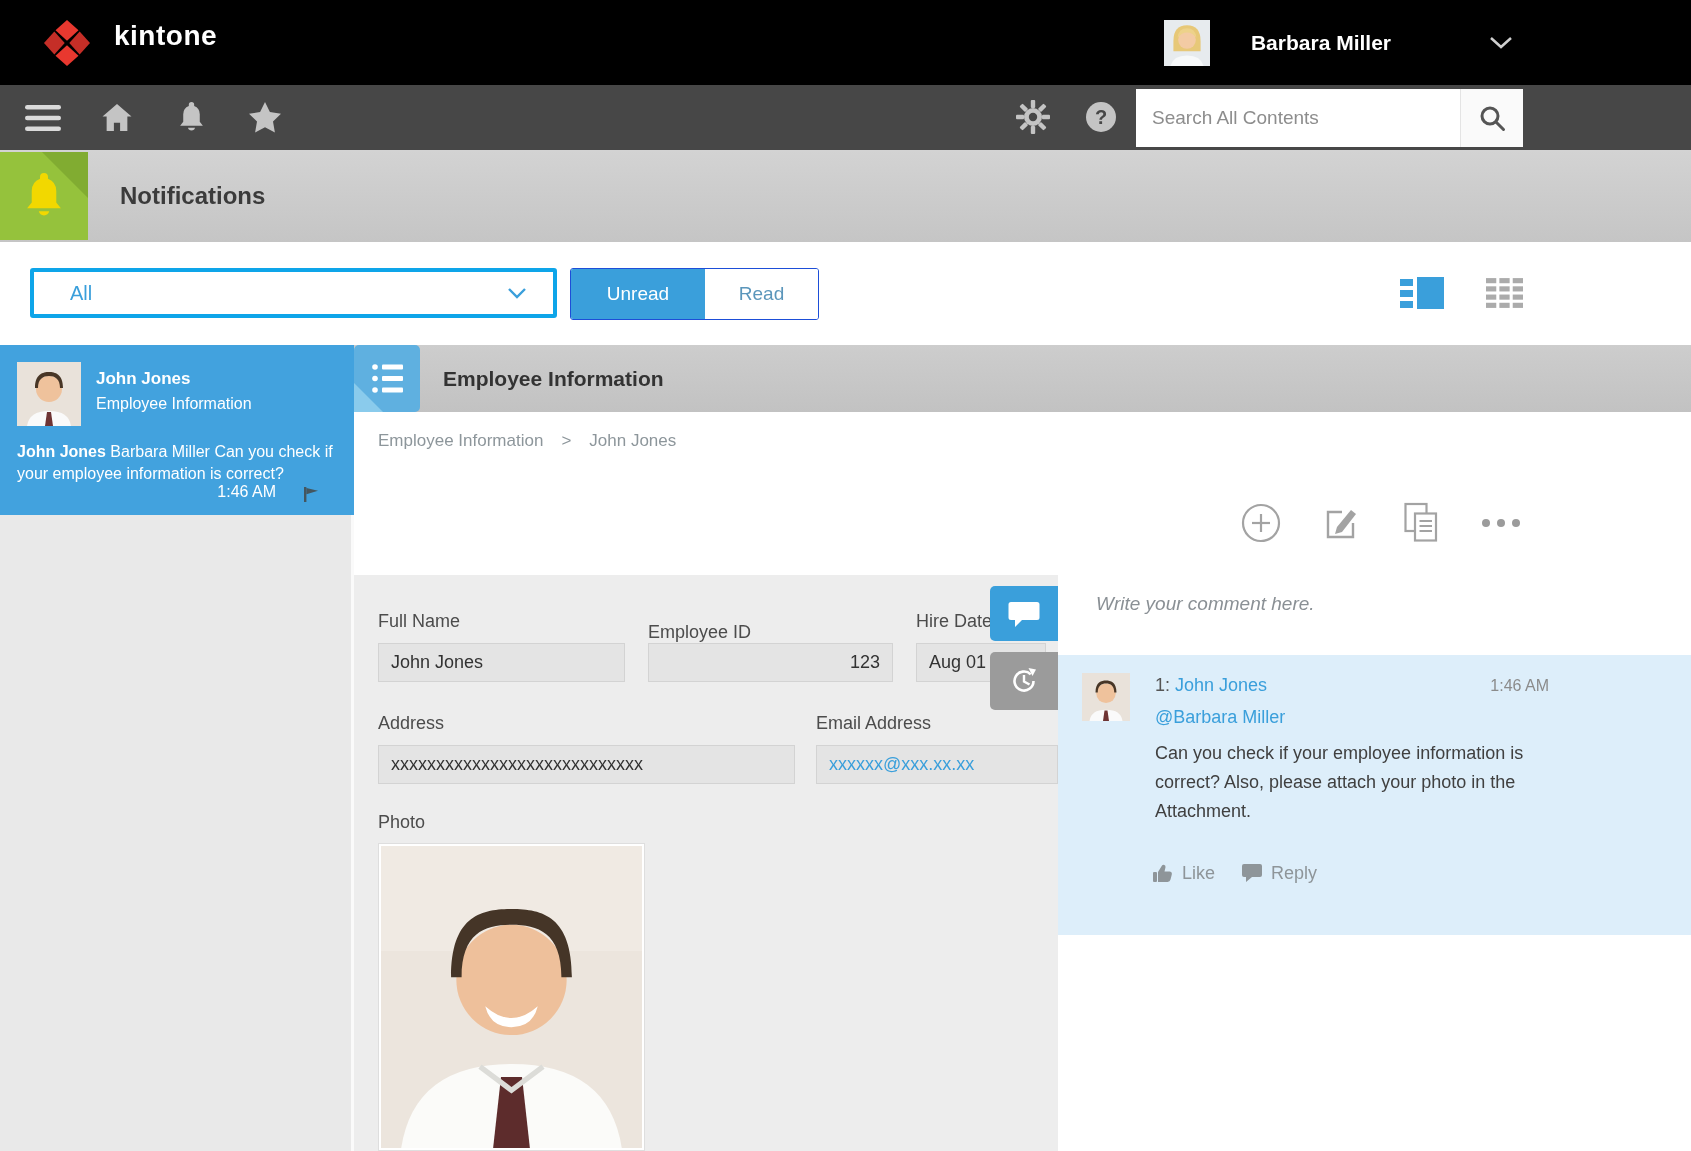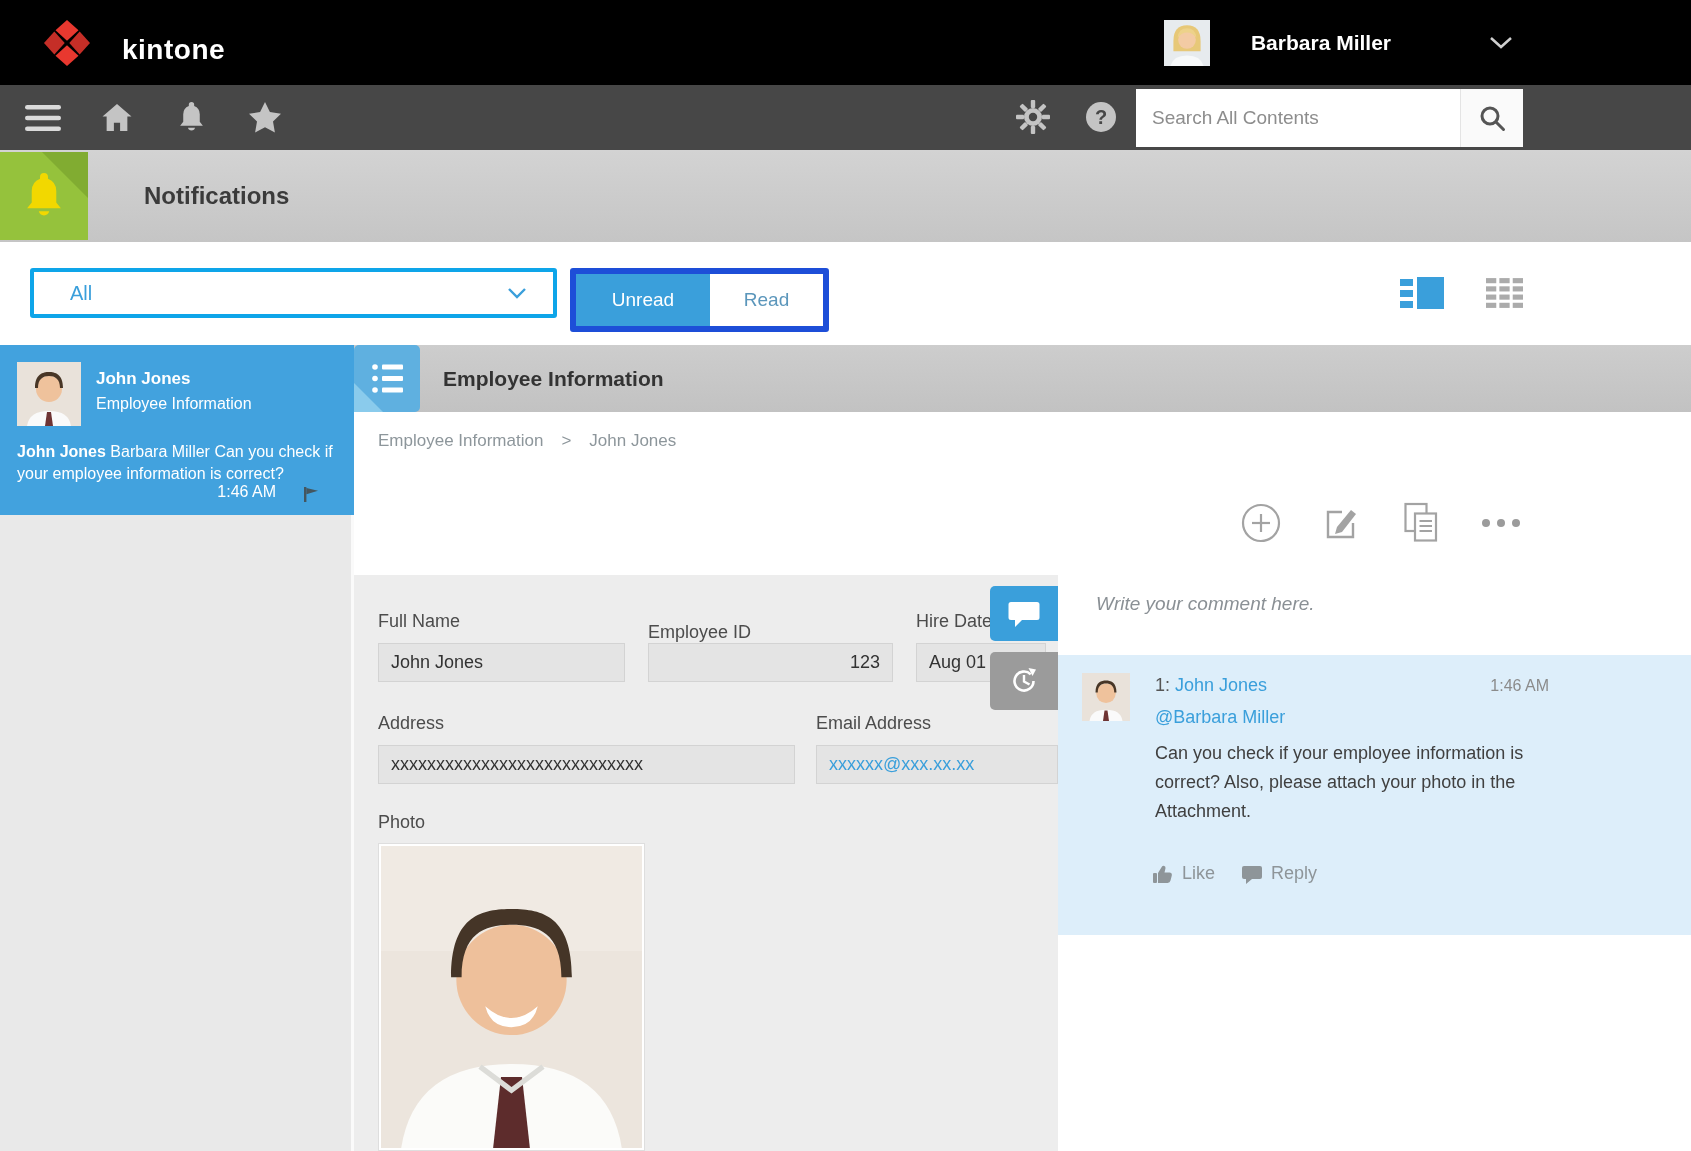--- a/index.html
+++ b/index.html
@@ -1,21 +1,21 @@
 <!DOCTYPE html>
 <html><head>
 <meta charset="utf-8">
 <style>
   *{box-sizing:border-box;margin:0;padding:0}
   body{background:#8b8b8b;font-family:"Liberation Sans","DejaVu Sans",sans-serif;}
   .screen{position:relative;width:1691px;height:1151px;background:#fff;overflow:hidden;outline:2px solid #2f3b46;outline-offset:-2px;}
 
   
   .topbar{position:absolute;left:0;top:0;width:100%;height:85px;background:#000;display:flex;align-items:center;justify-content:space-between;padding-left:44px;}
-  .brand{display:flex;align-items:flex-end;gap:32px;cursor:pointer;}
+  .brand{display:flex;align-items:flex-start;gap:24px;cursor:pointer;}
   .brand-name{color:#fff;font-size:28px;font-weight:bold;letter-spacing:.5px;}
   .user-menu{display:flex;align-items:center;height:100%;padding-right:178px;cursor:pointer;}
   .avatar-box{width:46px;height:46px;background:#fff;overflow:hidden;flex:0 0 auto;}
   .user-name{color:#fff;font-size:21px;font-weight:bold;margin-left:41px;}
   .user-chevron{margin-left:98px;display:flex;}
 
   
   .globalnav{position:absolute;left:0;top:85px;width:100%;height:65px;background:#474747;}
   .gn-left{position:absolute;left:22px;top:0;height:100%;display:flex;align-items:center;gap:32px;}
   .gn-icon{width:42px;height:42px;display:flex;align-items:center;justify-content:center;cursor:pointer;}
@@ -23,27 +23,27 @@
   .gn-help{position:absolute;left:1085px;top:16px;cursor:pointer;}
   .searchbox{position:absolute;left:1136px;top:4px;width:387px;height:58px;display:flex;background:#fff;}
   .search-input{flex:1;border:0;outline:0;font-size:19px;padding:0 16px;color:#333;font-family:inherit;background:#fff;}
   .search-input::placeholder{color:#8d8d8d;}
   .search-btn{width:63px;border:0;background:#fafafa;border-left:1px solid #e4e4e4;display:flex;align-items:center;justify-content:center;cursor:pointer;}
 
   
   .pagebar{position:absolute;left:0;top:150px;width:100%;height:92px;background:linear-gradient(#d3d3d3,#c5c5c5);}
   .page-tile{position:absolute;left:0;top:2px;width:88px;height:88px;background:#95c23c;display:flex;align-items:center;justify-content:center;}
   .page-tile .fold{position:absolute;right:0;top:0;width:0;height:0;border-top:46px solid rgba(40,70,0,.18);border-left:46px solid transparent;}
-  .page-title{position:absolute;left:144px;top:0;height:100%;display:flex;align-items:center;font-size:24px;color:#3b3b3b;}
+  .page-title{position:absolute;left:120px;top:0;height:100%;display:flex;align-items:center;font-size:24px;color:#3b3b3b;}
 
   
   .filterbar{position:absolute;left:0;top:242px;width:100%;height:103px;background:#fff;}
   .scope-select{position:absolute;left:30px;top:26px;width:527px;height:50px;border:4px solid #0ea5e9;border-radius:3px;background:#fff;display:flex;align-items:center;padding:0 26px 0 36px;cursor:pointer;}
   .scope-value{flex:1;color:#3a9fdb;font-size:20px;}
-  .seg-group{position:absolute;left:570px;top:26px;height:64px;display:flex;border:6px solid #1d4ed8;border-radius:3px;overflow:hidden;}
+  .seg-group{position:absolute;left:570px;top:26px;height:52px;display:flex;border:1px solid #1d4ed8;border-radius:3px;overflow:hidden;}
   .seg-btn{height:100%;display:flex;align-items:center;justify-content:center;font-size:19px;cursor:pointer;background:#fff;color:#5b96bb;}
   .seg-btn.active{background:#3a9fdb;color:#fff;}
   .seg-unread{width:134px;}
   .seg-read{width:113px;}
   .view-toggles{position:absolute;right:168px;top:26px;height:50px;display:flex;align-items:center;gap:42px;}
   .vt-btn{display:flex;align-items:center;cursor:pointer;}
 
   
   .leftpanel{position:absolute;left:0;top:345px;width:354px;bottom:0;display:flex;flex-direction:column;background:#e9e9e9;}
   .notif-card{position:relative;flex:0 0 170px;background:#42a2de;color:#fff;cursor:pointer;}
@@ -90,21 +90,21 @@
   .tab-history{left:636px;top:77px;height:58px;background:#9b9b9b;}
   .comment-placeholder{position:absolute;left:38px;top:18px;font-size:19px;font-style:italic;color:#8a9095;cursor:text;}
   .comment-card{position:absolute;left:0;right:0;top:80px;height:280px;background:#ddeefa;}
   .c-avatar{position:absolute;left:24px;top:18px;width:48px;height:48px;overflow:hidden;}
   .c-head{position:absolute;left:97px;top:20px;font-size:18px;color:#555;}
   .c-head .author{color:#3a9fdb;cursor:pointer;}
   .c-time{position:absolute;right:142px;top:22px;font-size:16px;color:#8b8b8b;}
   .c-mention{position:absolute;left:97px;top:52px;font-size:18px;color:#3a9fdb;cursor:pointer;}
   .c-body{position:absolute;left:97px;top:84px;width:395px;font-size:18px;line-height:29px;color:#404040;}
   .c-actions{position:absolute;left:94px;top:208px;display:flex;gap:26px;}
-  .c-action{display:flex;align-items:flex-end;gap:8px;font-size:18px;color:#8e9599;cursor:pointer;}
+  .c-action{display:flex;align-items:flex-start;gap:8px;font-size:18px;color:#8e9599;cursor:pointer;}
 </style>
 </head>
 <body>
 
 <div class="screen">
 
   <header class="topbar">
     <div class="brand">
       <svg width="46" height="46" viewBox="0 0 40 40">
         <polygon points="20,0 30,9 20,18 10,9" fill="#e8382f"></polygon>

